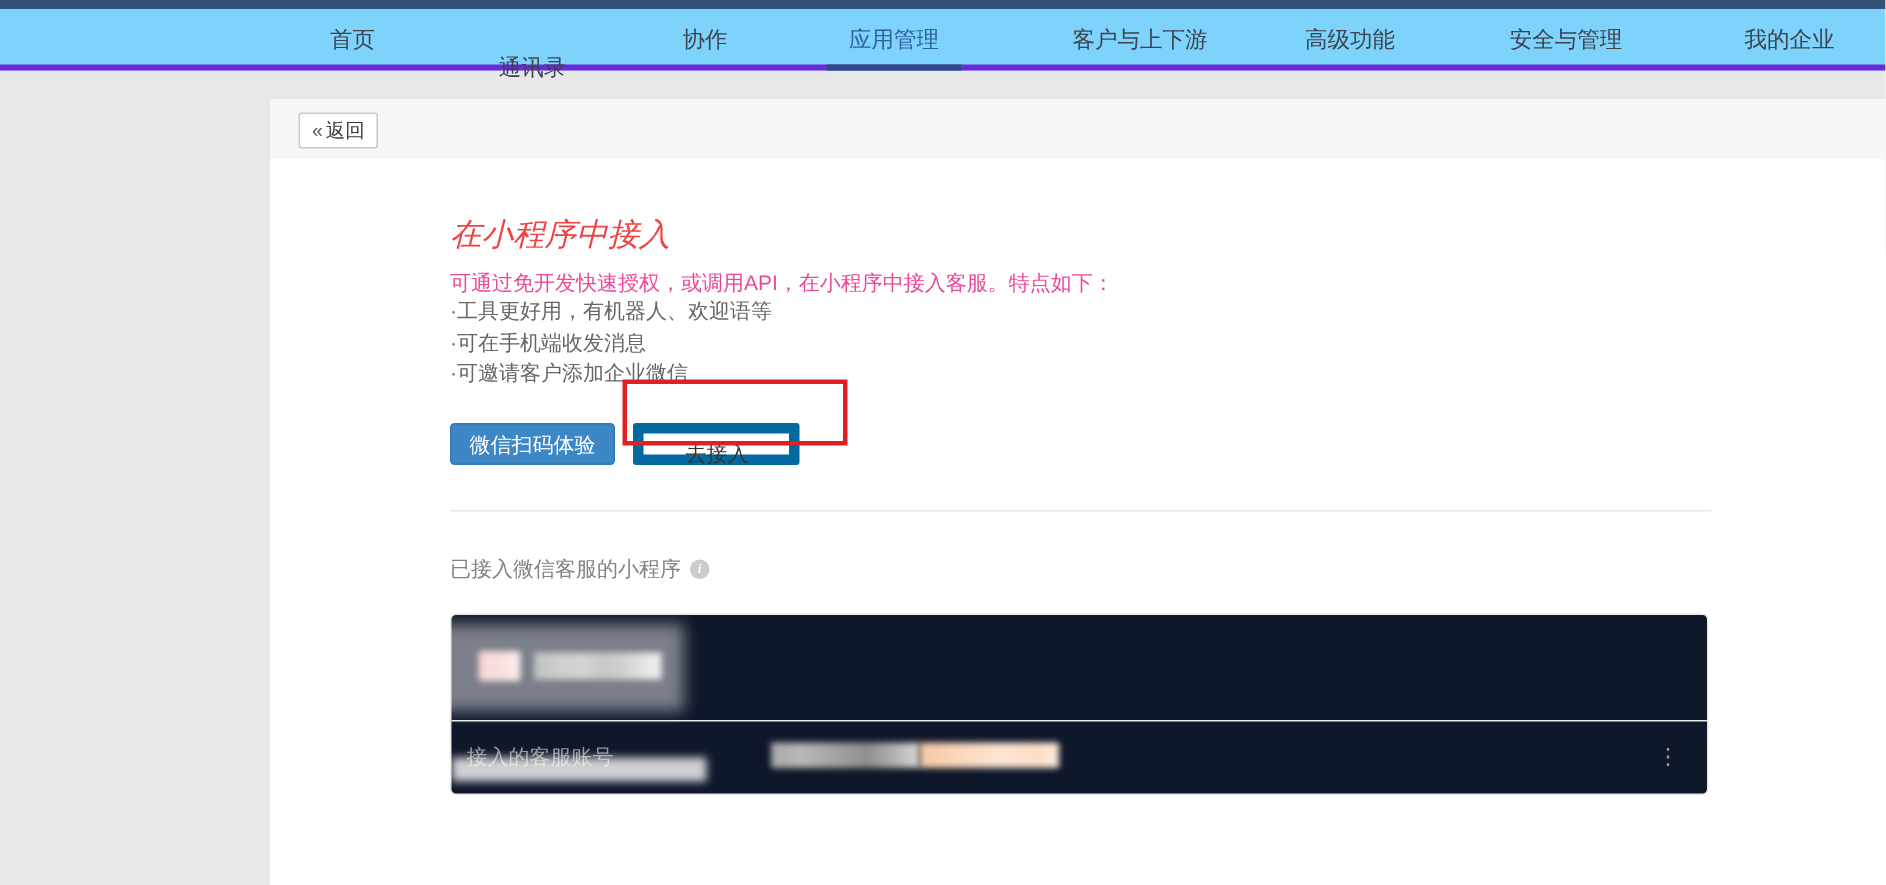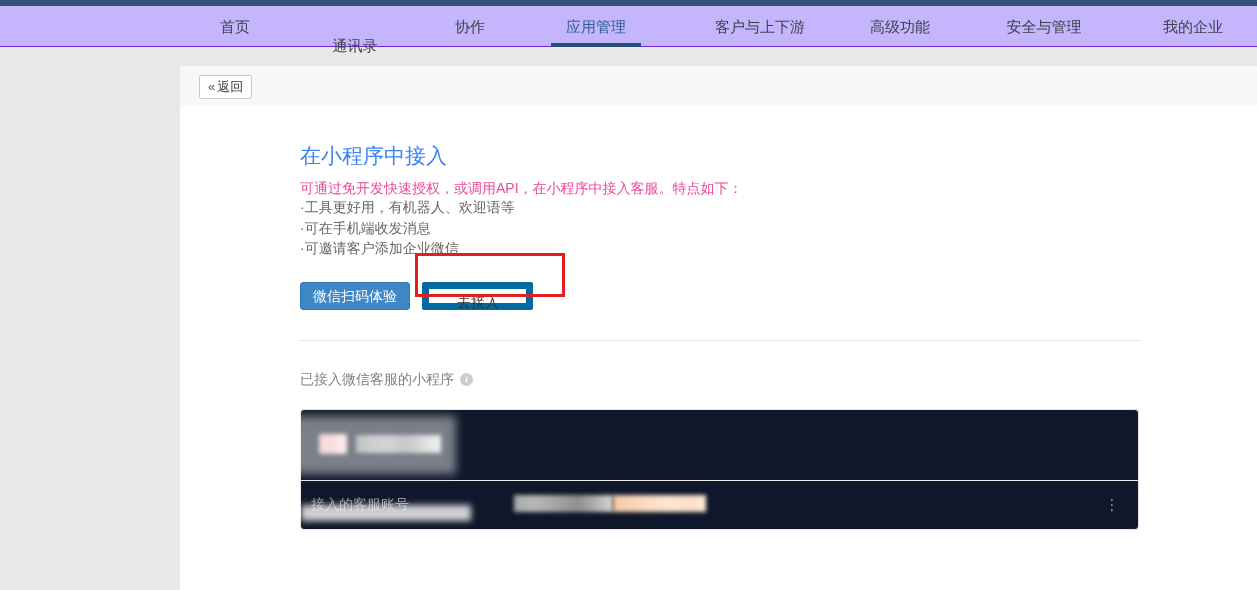--- a/index.html
+++ b/index.html
@@ -8,21 +8,21 @@
     position: relative;
     font-family: "Liberation Sans", "DejaVu Sans", sans-serif;
     background: #e8e8e8;
     overflow: hidden;
   }
 
   
   .top-banner { position:absolute; top:0; left:0; width:100%; height:6px; background:#33527a; }
 
   
-  .navbar { position:absolute; top:6px; left:0; width:100%; height:41px; background:#c4b5fd; border-bottom:1px solid #6d28d9; z-index:2; }
+  .navbar { position:absolute; top:6px; left:0; width:100%; height:41px; background:#7dd3fc; border-bottom:4px solid #6d28d9; z-index:2; }
   .nav-item {
     position:absolute; top:0; height:41px; line-height:41px;
     font-size:15px; color:#3c434e; cursor:pointer; transform:translateX(-50%); white-space:nowrap;
   }
   .nav-item:nth-of-type(1){ left:235px; }
   .nav-item:nth-of-type(2){ left:355px;margin-top:19px; }
   .nav-item:nth-of-type(3){ left:470px; }
   .nav-item:nth-of-type(4){ left:596px; }
   .nav-item:nth-of-type(5){ left:760px; }
   .nav-item:nth-of-type(6){ left:900px; }
@@ -38,21 +38,21 @@
   .panel { position:absolute; left:180px; top:66px; width:1077px; bottom:0; background:#fff; }
   .panel-strip { position:absolute; top:0; left:0; width:100%; height:40px; background:#f7f7f7; }
   .back-btn {
     position:absolute; left:19px; top:9px; height:24px; padding:0 8px;
     background:#fff; border:1px solid #c9c9c9; border-radius:2px;
     font-size:13px; color:#3a3a3a; line-height:22px; cursor:pointer; white-space:nowrap;
   }
   .back-btn .chev { font-size:13px; color:#555; margin-right:2px; }
 
   .content { position:absolute; left:120px; top:40px; width:841px; }
-  .page-title { margin-top:36px; font-size:21px; font-weight:400; color:#3b82f6; }
+  .page-title { margin-top:36px; font-size:21px; font-weight:400; color:#ef4444;font-style:italic; }
   .page-desc { margin-top:9px; font-size:14px; color:#ec4899; line-height:18px; }
   .bullet { font-size:14px; color:#666; line-height:20.5px; }
   .bullet:first-of-type { margin-top:3px; }
 
   .btn-row { margin-top:23px; height:28px; position:relative; }
   .btn-blue {
     display:inline-block; width:110px; height:28px; line-height:26px; text-align:center;
     background:#3d87c6; border:1px solid #3579b5; color:#fff; font-size:14px;
     border-radius:3px; cursor:pointer; vertical-align:top;
   }

